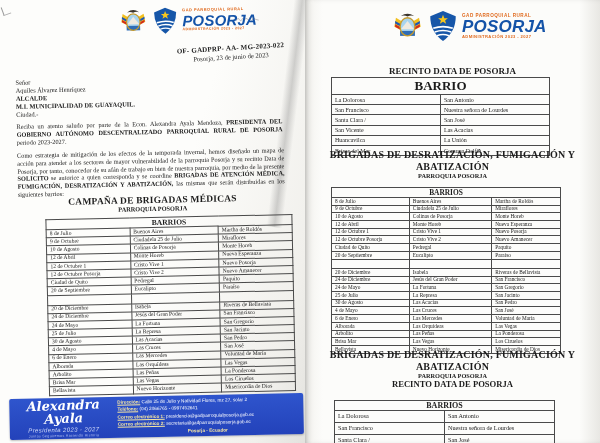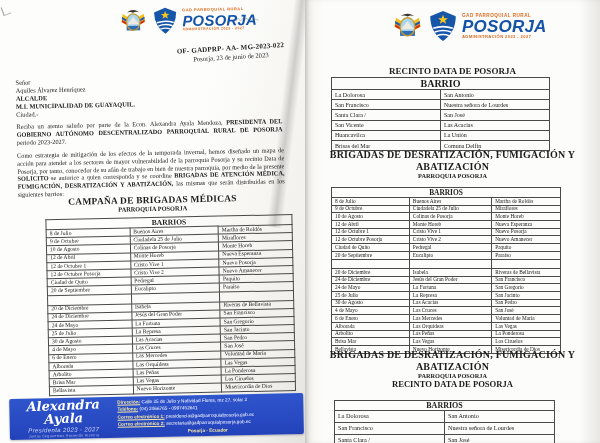--- a/index.html
+++ b/index.html
@@ -66,21 +66,21 @@
   .t3 col:nth-child(2){width:36%;}
   .t3 col:nth-child(3){width:30%;}
   .t3 tbody tr:nth-child(9) td{height:9px;}
   .medical-wrap{position:absolute;left:45px;top:217px;width:247px;}
   .left-title{top:195px;}
 
   
   .r-title1{top:66px;font-size:9px;font-weight:bold;}
   .recinto-wrap{position:absolute;left:26px;top:77px;width:219px;}
   .t2 td{font-size:6px;height:9.2px;line-height:1;}
-  .t2 th{font-size:10px;}
+  .t2 th{font-size:13px;}
   .r-title2{top:149px;}
   .big-title{font-size:10px;font-weight:bold;line-height:1.15;white-space:pre-line;letter-spacing:.2px;}
   .brigadas-wrap{position:absolute;left:26px;top:187px;width:230px;}
   .t3r td{font-size:5.3px;height:6.7px;line-height:1;}
   .t3r th{font-size:7.4px;}
   .t3r tbody tr:nth-child(9) td{height:8.5px;}
   .r-title3{top:349px;}
   .tt-sub2{font-size:8.6px;font-weight:bold;}
   .bottom-wrap{position:absolute;left:29px;top:400px;width:221px;}
   .tb td{font-size:6.2px;height:11px;line-height:1;}

